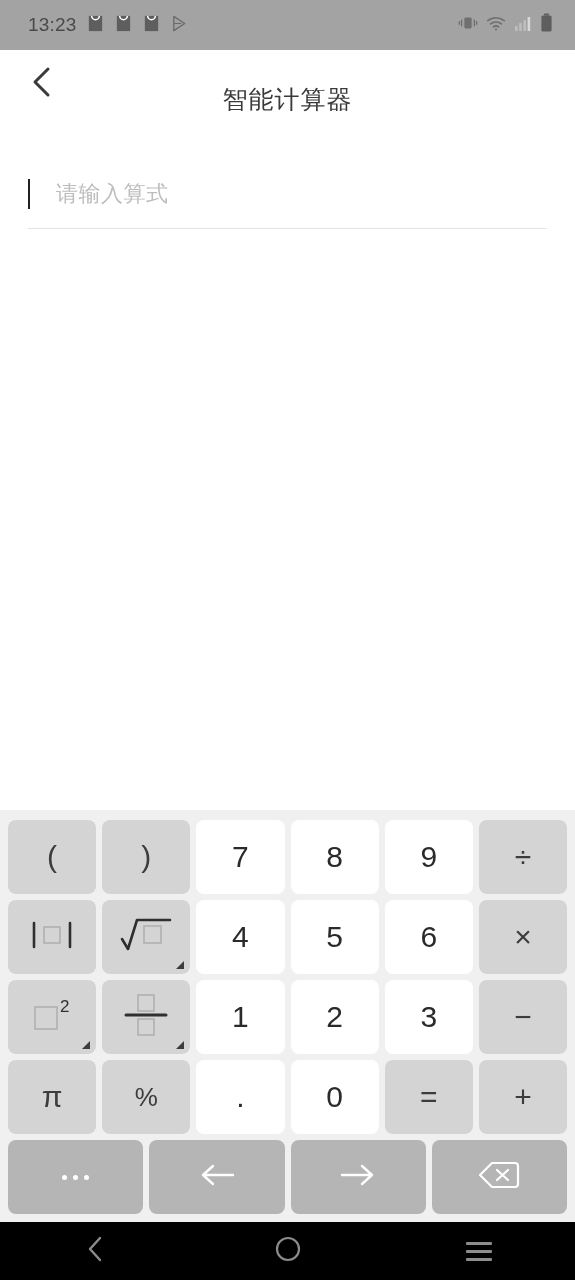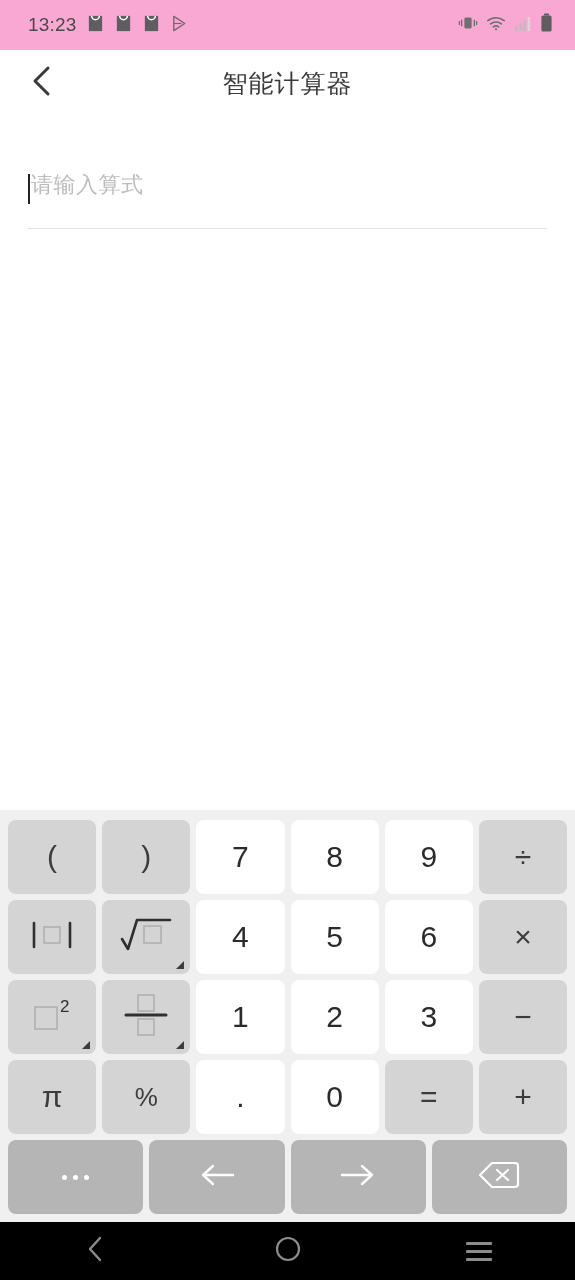--- a/index.html
+++ b/index.html
@@ -11,21 +11,21 @@
     width: 575px;
     height: 1280px;
     font-family: "Liberation Sans", "DejaVu Sans", sans-serif;
     overflow: hidden;
     position: relative;
   }
 
   
   .statusbar {
     height: 50px;
-    background: #f9a8d4;
+    background: #a3a3a3;
     display: flex;
     align-items: center;
     padding: 0 22px 0 28px;
     box-sizing: border-box;
   }
   .status-left {
     display: flex;
     align-items: center;
     gap: 9px;
   }
@@ -41,21 +41,21 @@
     align-items: center;
     gap: 8px;
   }
   .ic { display: block; }
 
   
   .appbar {
     height: 66px;
     background: #ffffff;
     display: flex;
-    align-items: center;
+    align-items: flex-end;
     position: relative;
   }
   .back-btn {
     width: 64px;
     height: 64px;
     margin-left: 10px;
     display: flex;
     align-items: center;
     justify-content: center;
     cursor: pointer;
@@ -75,21 +75,23 @@
     padding-top: 58px;
   }
   .input-wrap {
     margin: 0 28px;
     position: relative;
     padding-bottom: 14px;
     border-bottom: 1px solid #e2e2e2;
   }
   .input-row {
     display: flex;
+    align-items: center;
     height: 40px;
+    gap: 25px;
   }
   .caret {
     width: 2px;
     height: 30px;
     background: #222222;
     flex: 0 0 auto;
   }
   .placeholder {
     font-size: 22px;
     color: #bdbdbd;

